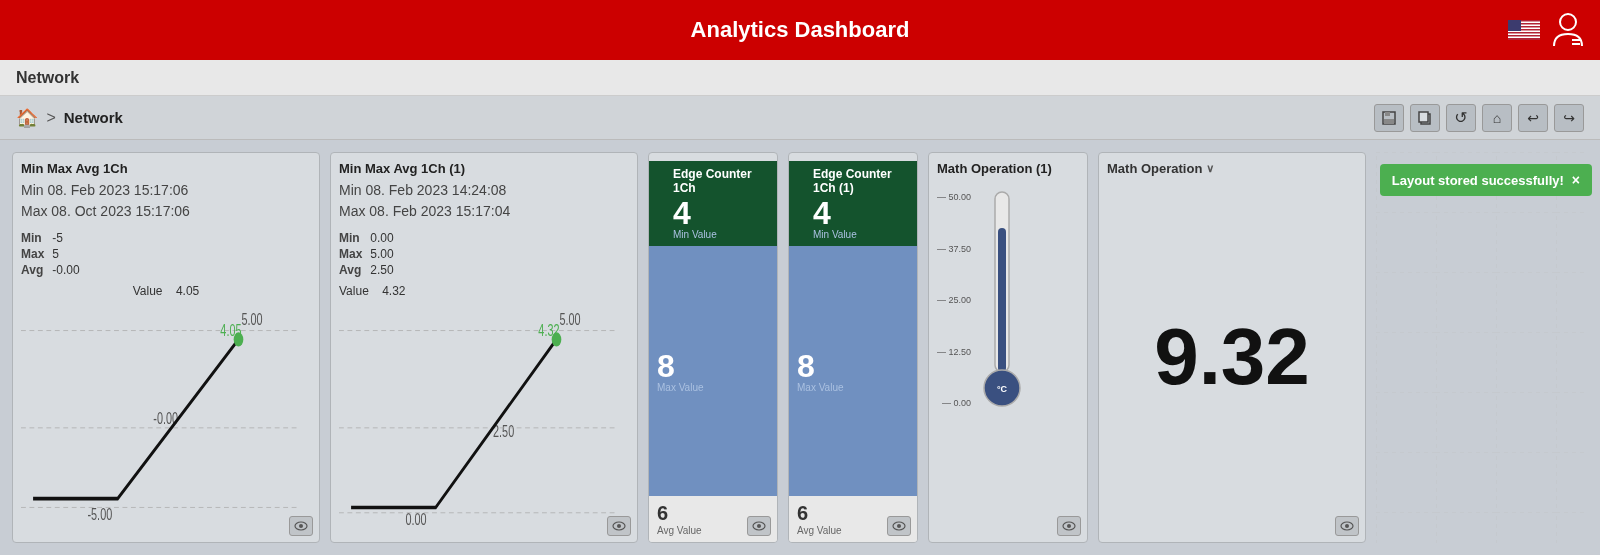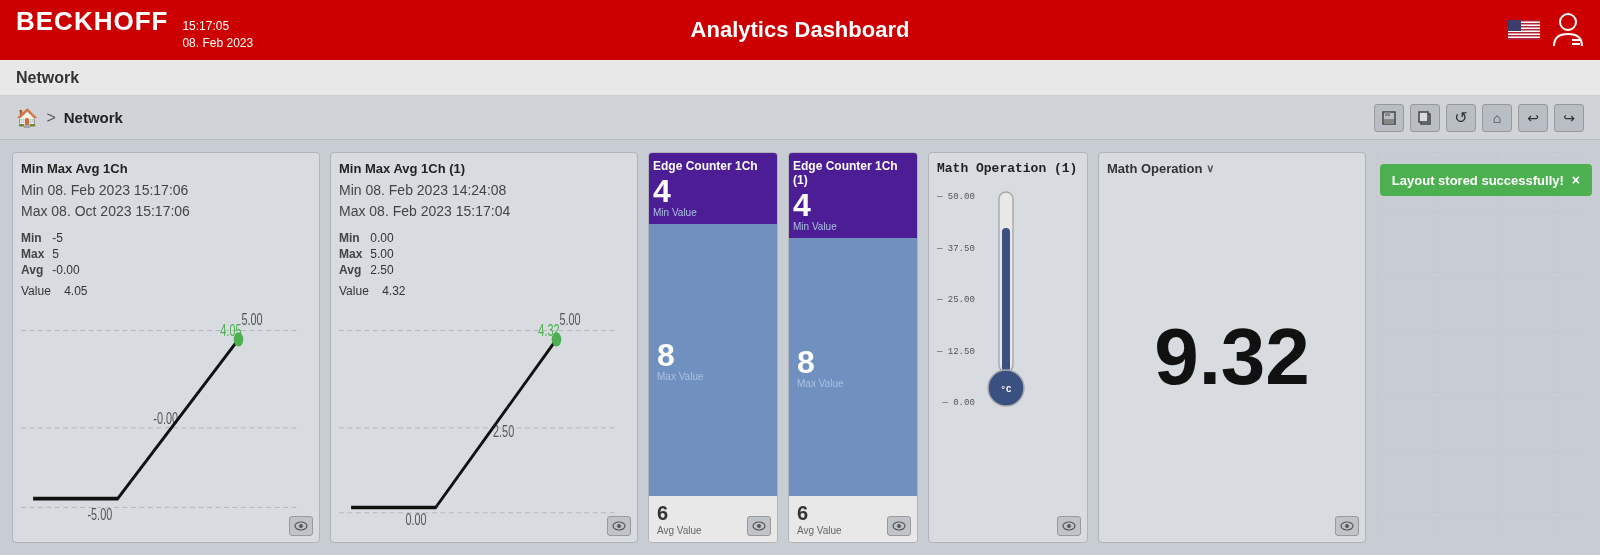--- a/index.html
+++ b/index.html
@@ -176,23 +176,24 @@
       font-size: 11px;
     }
 
     
     .card-edge {
       width: 130px;
       padding: 0;
       overflow: hidden;
     }
     .edge-top {
-      background: #4c1d95;
-      color: white;
-      padding: 6px 4px;
+      background: #14532d;
+      color: white;
+      padding: 6px 24px;
+      margin-top: 8px;
     }
     .edge-title {
       font-size: 12px;
       font-weight: bold;
       margin-bottom: 2px;
     }
     .edge-value-big {
       font-size: 32px;
       font-weight: bold;
       line-height: 1;
@@ -217,21 +218,20 @@
       font-size: 20px;
       font-weight: bold;
       color: #333;
     }
 
     
     .card-thermometer {
       width: 160px;
       padding: 8px;
       background: #d8dce0;
-      font-family: Liberation Mono, monospace;
     }
 
     
     .card-mathnum {
       width: 268px;
       padding: 8px;
       display: flex;
       flex-direction: column;
     }
     .mathnum-title {
@@ -284,29 +284,20 @@
     
     .chart-svg {
       width: 100%;
       height: 100%;
     }
   </style>
 </head>
 <body>
 
 <div class="header">
-  <div class="header-logo">
-    <div style="display:flex;align-items:baseline;gap:4px;">
-      <span class="logo-text">BECKHOFF</span>
-      <div class="header-time">
-        <div>15:17:05</div>
-        <div>08. Feb 2023</div>
-      </div>
-    </div>
-  </div>
   <div class="header-title">Analytics Dashboard</div>
   <div class="header-icons">
 
     <svg width="32" height="20" viewBox="0 0 32 20">
       <rect width="32" height="20" fill="#B22234"></rect>
       <rect y="1.5" width="32" height="1.5" fill="white"></rect>
       <rect y="4.5" width="32" height="1.5" fill="white"></rect>
       <rect y="7.5" width="32" height="1.5" fill="white"></rect>
       <rect y="10.5" width="32" height="1.5" fill="white"></rect>
       <rect y="13.5" width="32" height="1.5" fill="white"></rect>
@@ -382,21 +373,21 @@
         <tr>
               <td>Max</td>
               <td>5</td>
             </tr>
         <tr>
               <td>Avg</td>
               <td>-0.00</td>
             </tr>
       </tbody>
         </table>
-      <div style="margin-top:6px;">
+      <div style="margin-top:6px;text-align:center;">
         <span>Value</span>&nbsp;&nbsp;&nbsp;
         <span>4.05</span>
       </div>
     </div>
 
     <div class="chart-area" style="height:140px;">
       <svg class="chart-svg" viewBox="0 0 240 130" preserveAspectRatio="none">
 
         <text x="200" y="12" font-size="9" fill="#555" text-anchor="end">5.00</text>
         <line x1="0" y1="15" x2="230" y2="15" stroke="#aaa" stroke-width="0.5" stroke-dasharray="4,3"></line>

